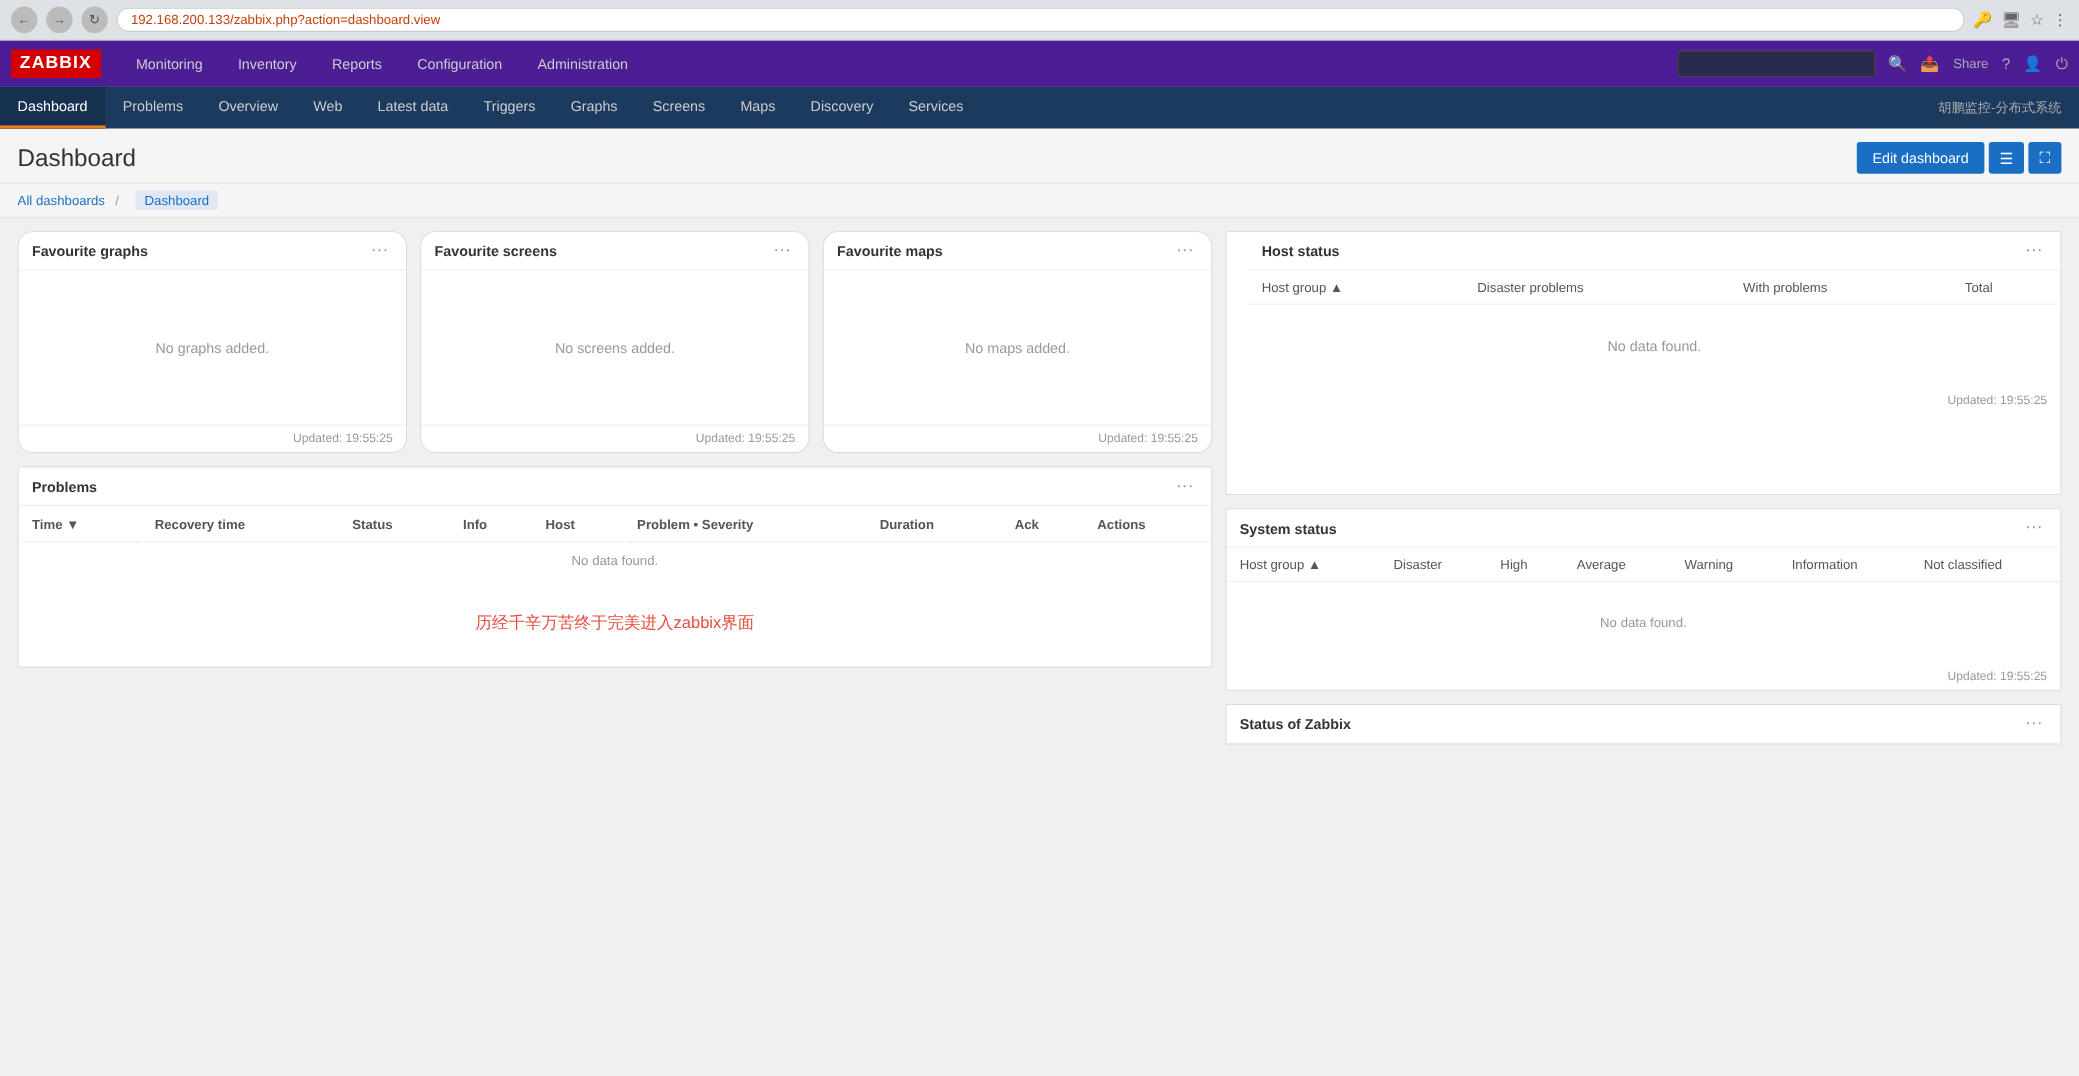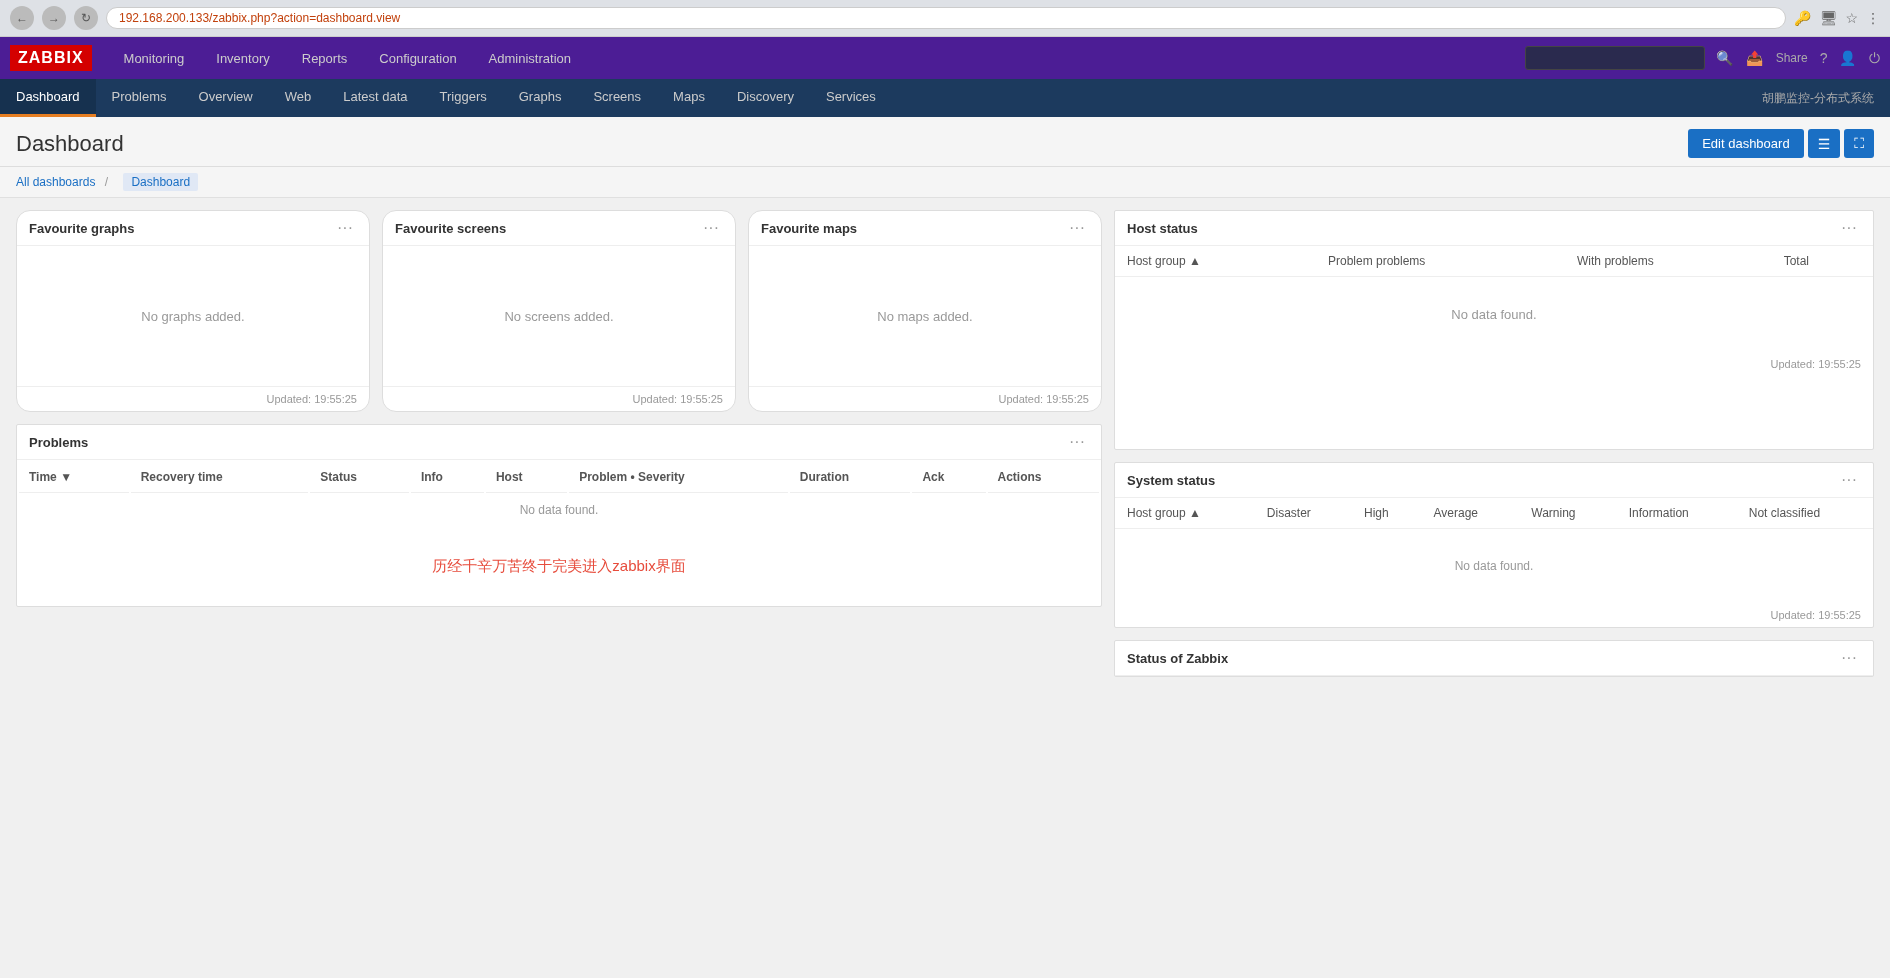--- a/index.html
+++ b/index.html
@@ -487,30 +487,30 @@
             <td colspan="9">No data found.</td>
           </tr>
         </tbody>
       </table>
       <div class="custom-text">历经千辛万苦终于完美进入zabbix界面</div>
     </div>
   </div>
 
   <div class="dashboard-right">
 
-    <div class="widget" style="min-height:240px;">
+    <div class="widget" style="min-height:240px;padding-left:20px;">
       <div class="widget-header">
         <span>Host status</span>
         <button class="widget-menu-btn">···</button>
       </div>
       <table class="host-status-table">
         <thead>
           <tr>
             <th>Host group ▲</th>
-            <th>Problem problems</th>
+            <th>Disaster problems</th>
             <th>With problems</th>
             <th>Total</th>
           </tr>
         </thead>
         <tbody>
           <tr>
             <td colspan="4" class="no-data" style="text-align:center; padding:30px;">No data found.</td>
           </tr>
         </tbody>
       </table>

